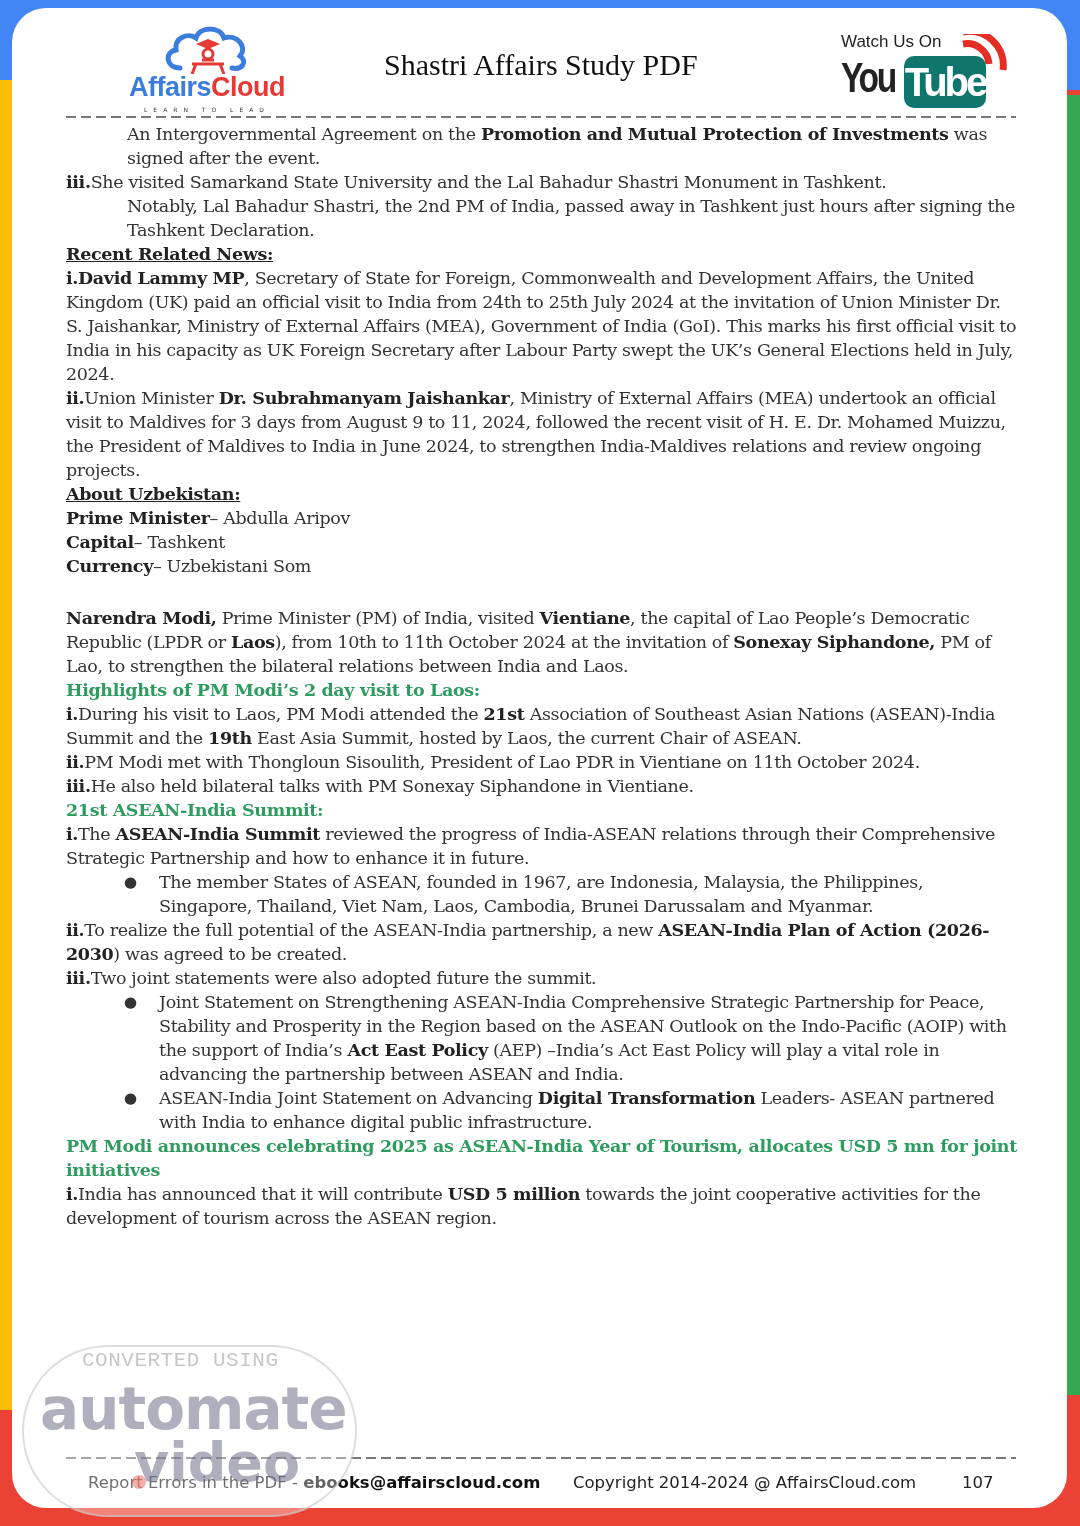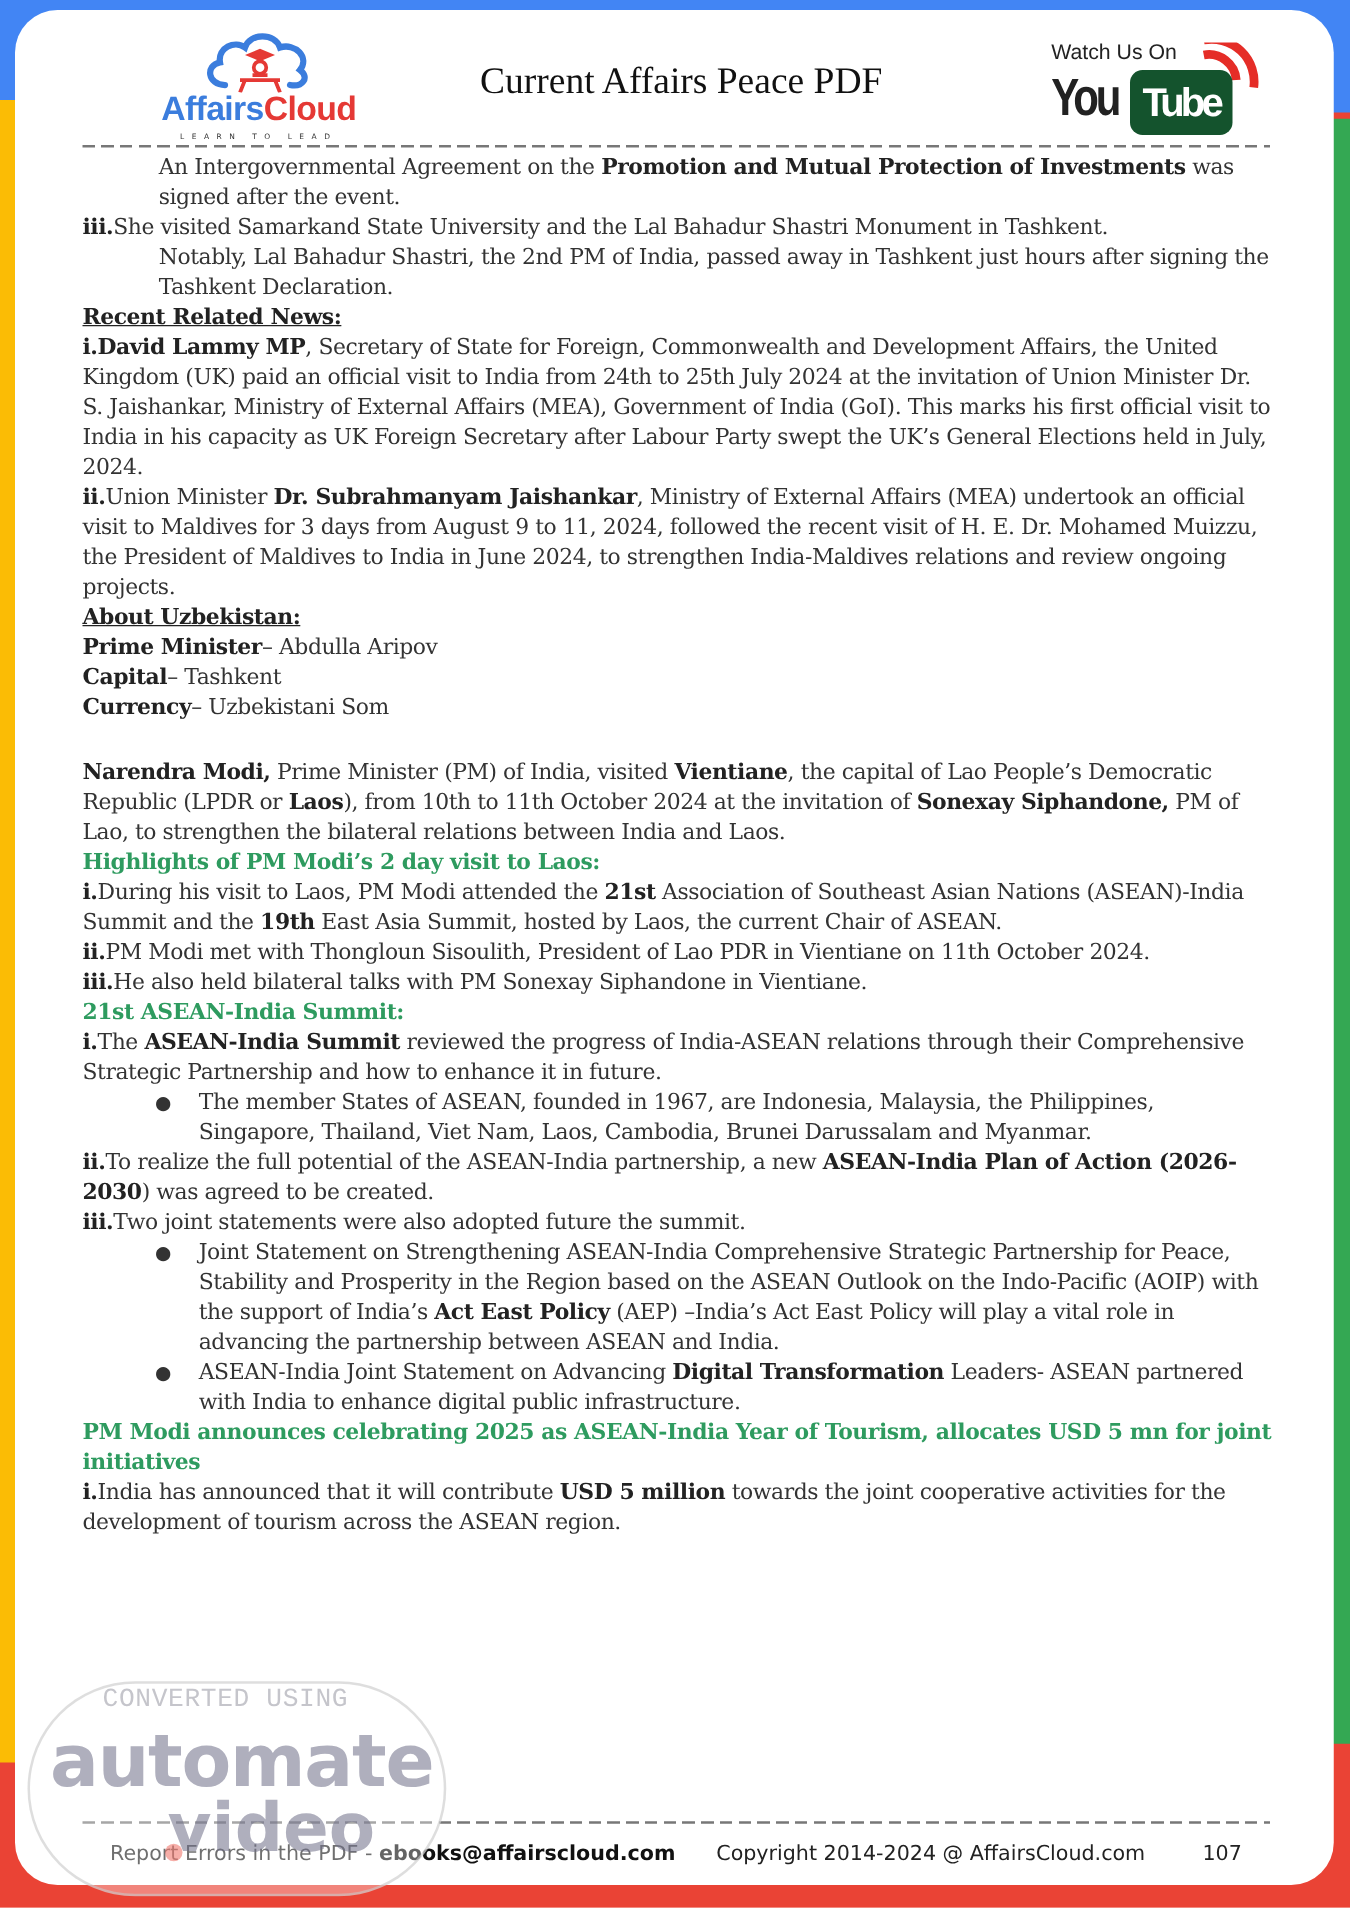--- a/index.html
+++ b/index.html
@@ -38,22 +38,22 @@
   }
   .header-title {
     position: absolute; left: 372px; top: 40px;
     font-family: "Liberation Serif", serif; font-size: 30px; color: #111;
   }
   .yt { position: absolute; left: 805px; top: 24px; width: 170px; height: 80px; margin-left: 24px; }
   .yt-watch { position: absolute; left: 0; top: 0; font-family: "Liberation Sans", sans-serif; font-size: 17px; color: #222; }
   .yt-you { position: absolute; left: 0; top: 22px; font-family: "Liberation Sans", sans-serif; font-weight: bold; font-size: 42px; color: #222; letter-spacing: -3px; transform: scaleX(0.8); transform-origin: left; }
   .yt-tube {
     position: absolute; left: 63px; top: 24px; width: 82px; height: 52px;
-    background: #14532d; border-radius: 10px; color: #fff;
-    font-family: "Liberation Sans", sans-serif; font-weight: bold; font-size: 32px; letter-spacing: -3px;
+    background: #0f766e; border-radius: 10px; color: #fff;
+    font-family: "Liberation Sans", sans-serif; font-weight: bold; font-size: 40px; letter-spacing: -3px;
     text-align: center; line-height: 52px;
   }
   .yt-waves { position: absolute; left: 118px; top: 2px; }
 
   .dash-line {
     position: absolute; left: 54px; width: 950px; height: 2px;
     background: repeating-linear-gradient(90deg, #777 0 10px, transparent 10px 15px);
   }
 
   .content {
@@ -106,21 +106,21 @@
       <svg width="90" height="50" viewBox="0 0 90 50">
         <path d="M18 44 C4 44 2 28 14 26 C12 14 26 8 34 14 C38 2 58 2 62 14 C74 10 86 22 78 32 C86 38 80 46 70 44" fill="none" stroke="#3b7ddd" stroke-width="5" stroke-linecap="round"></path>
         <polygon points="34,20 46,15 58,20 46,25" fill="#e53935"></polygon>
         <circle cx="46" cy="30" r="5" fill="none" stroke="#e53935" stroke-width="3"></circle>
         <path d="M30 40 L62 40 M34 40 L30 50 M58 40 L62 50 M40 36 L52 36" stroke="#e53935" stroke-width="3"></path>
       </svg>
       <div class="logo-text"><span class="a">Affairs</span><span class="c">Cloud</span></div>
       <div class="logo-tag">LEARN TO LEAD</div>
     </div>
 
-    <div class="header-title">Current Affairs Peace PDF</div>
+    <div class="header-title">Shastri Affairs Study PDF</div>
 
     <div class="yt">
       <div class="yt-watch">Watch Us On</div>
       <svg class="yt-waves" width="50" height="48" viewBox="0 0 50 48">
         <path d="M4 10 A22 22 0 0 1 30 30" fill="none" stroke="#e52d27" stroke-width="7"></path>
         <path d="M4 -2 A34 34 0 0 1 44 36" fill="none" stroke="#e52d27" stroke-width="7"></path>
       </svg>
       <div class="yt-you">You</div>
       <div class="yt-tube">Tube</div>
     </div>

